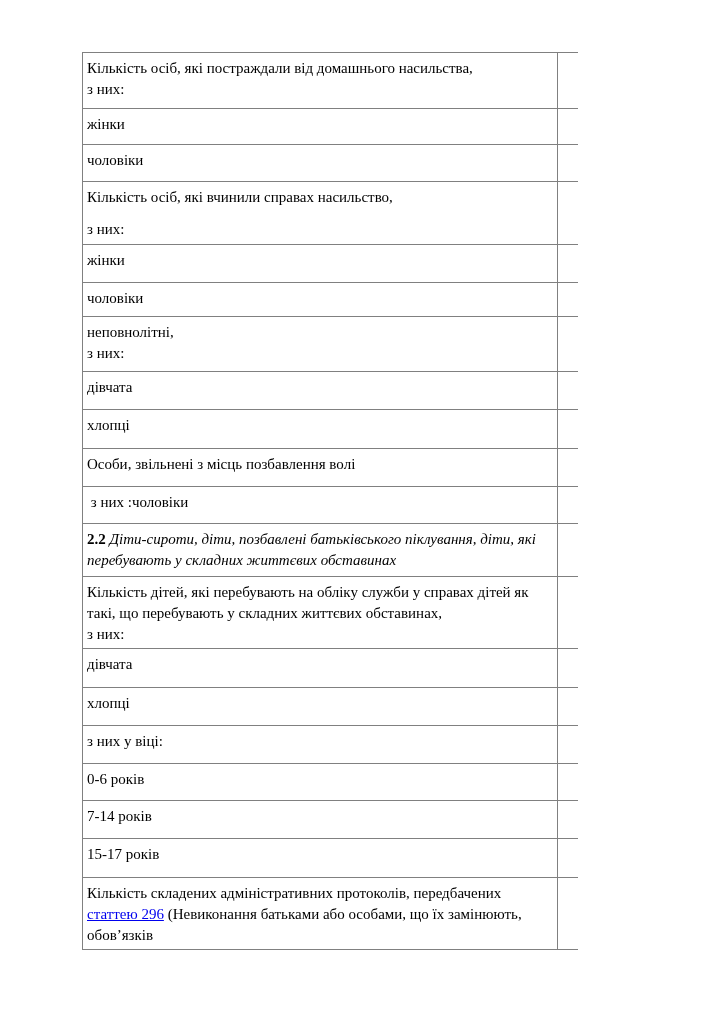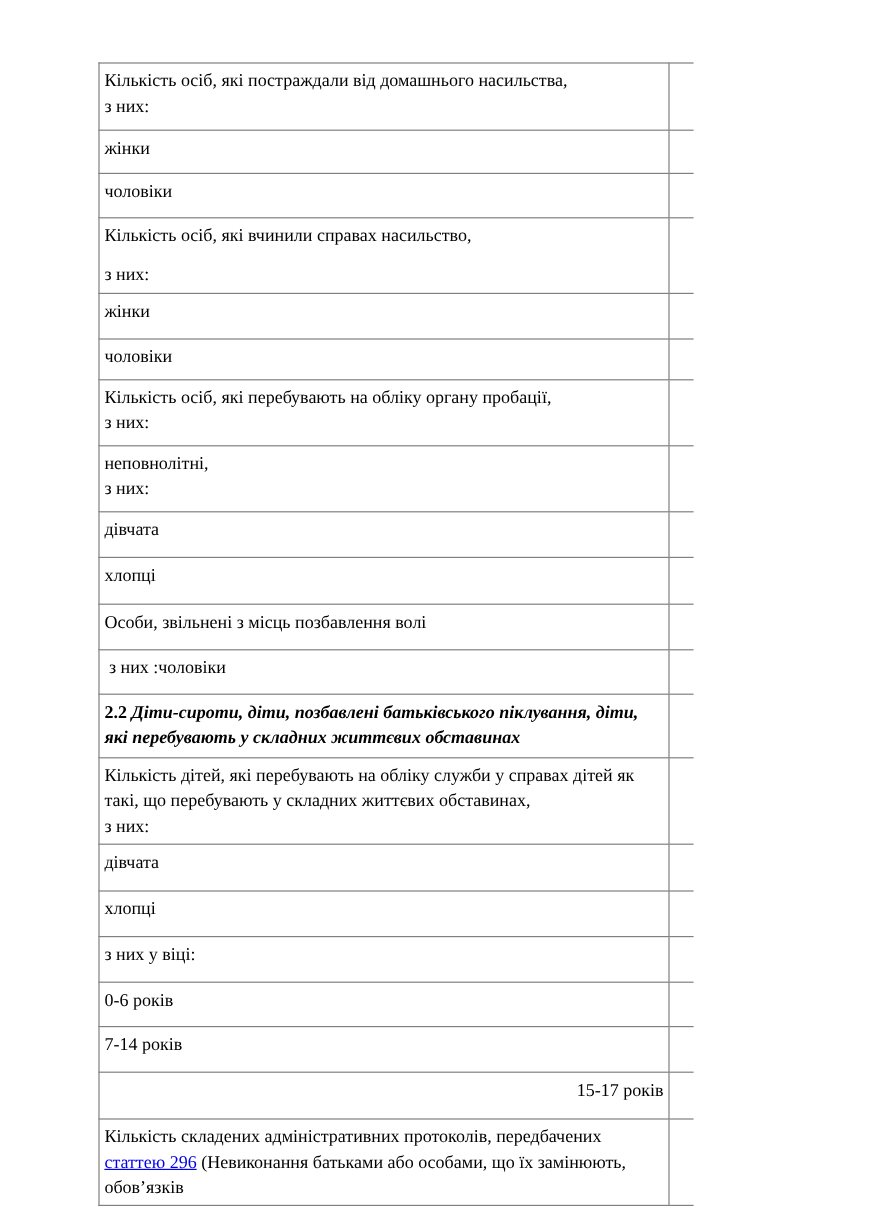--- a/index.html
+++ b/index.html
@@ -37,21 +37,21 @@
     vertical-align: top;
     padding: 5px 4px 3px 4px;
     font-size: 15px;
     line-height: 21px;
   }
   td.label-cell p {
     margin: 0;
     white-space: pre-wrap;
   }
   td.label-cell p.spaced { margin-top: 11px; }
-  td.label-cell.section { font-weight: bold; }
+  td.label-cell.section { font-weight: normal; }
   td.label-cell.section em { font-style: italic; }
   td.label-cell a {
     color: var(--link-color);
     text-decoration: underline;
     cursor: pointer;
   }
   td.value-cell { background: var(--page-bg); }
 </style>
 </head>
 <body>
@@ -91,27 +91,20 @@
         </tr>
         <tr style="height: 38px;">
           <td class="label-cell">
             <p>жінки</p>
           </td>
           <td class="value-cell"></td>
         </tr>
         <tr style="height: 34px;">
           <td class="label-cell">
             <p>чоловіки</p>
-          </td>
-          <td class="value-cell"></td>
-        </tr>
-        <tr style="height: 55px;">
-          <td class="label-cell">
-            <p>Кількість осіб, які перебувають на обліку органу пробації,</p>
-            <p>з них:</p>
           </td>
           <td class="value-cell"></td>
         </tr>
         <tr style="height: 55px;">
           <td class="label-cell">
             <p>неповнолітні,</p>
             <p>з них:</p>
           </td>
           <td class="value-cell"></td>
         </tr>
@@ -175,21 +168,21 @@
             <p>0-6 років</p>
           </td>
           <td class="value-cell"></td>
         </tr>
         <tr style="height: 38px;">
           <td class="label-cell">
             <p>7-14 років</p>
           </td>
           <td class="value-cell"></td>
         </tr>
-        <tr style="height: 39px; text-align: right;">
+        <tr style="height: 39px;">
           <td class="label-cell">
             <p>15-17 років</p>
           </td>
           <td class="value-cell"></td>
         </tr>
         <tr style="height: 45px;">
           <td class="label-cell">
             <p>Кількість складених адміністративних протоколів, передбачених <a href="#">статтею 296</a> (Невиконання батьками або особами, що їх замінюють, обов’язків</p>
           </td>
           <td class="value-cell"></td>

